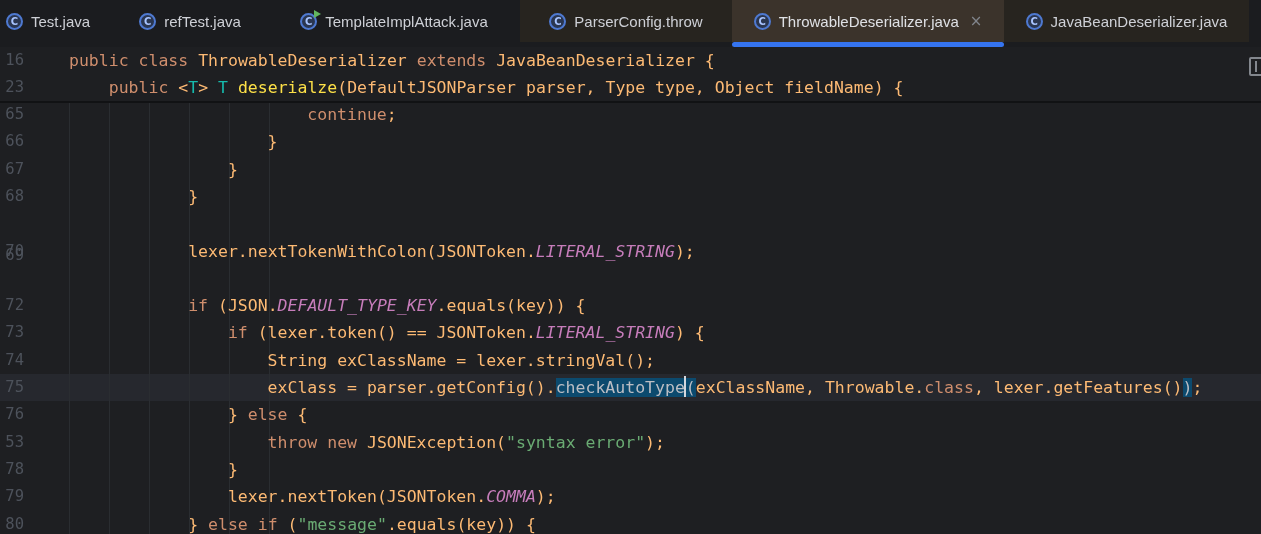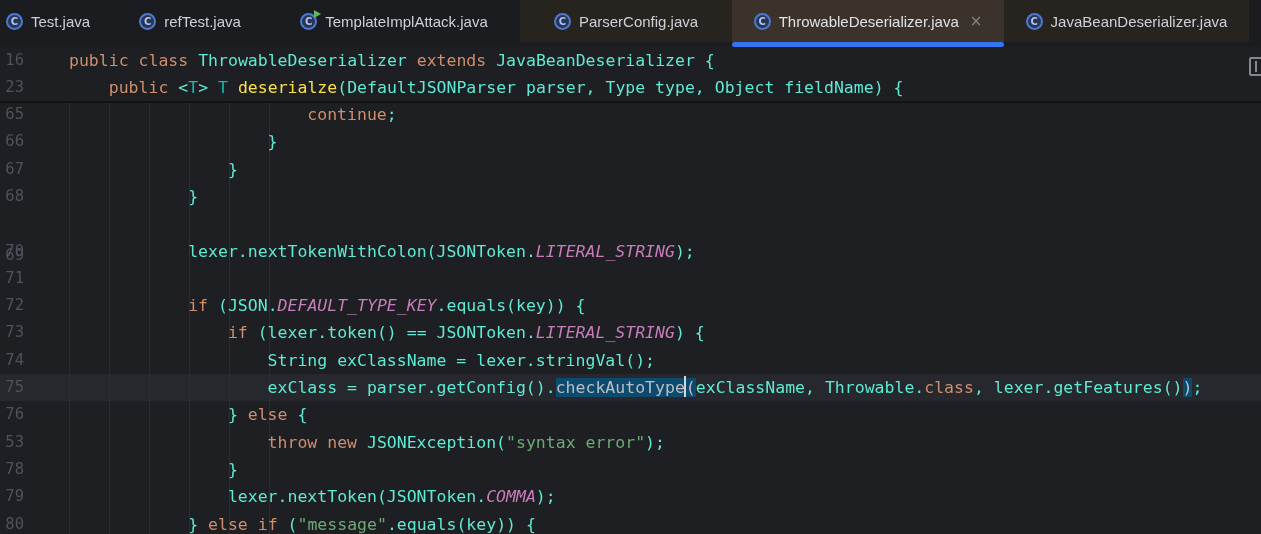--- a/index.html
+++ b/index.html
@@ -28,21 +28,21 @@
   .crow{position:absolute;left:0;right:0;height:27.3px;}
   .crow.current{background:#26282E;}
   .num{position:absolute;left:0;width:24px;text-align:right;font:15.5px "DejaVu Sans Mono",monospace;
        color:#4D525B;line-height:27.3px;z-index:2;}
   .lntext{position:absolute;left:69px;top:0;white-space:pre;
        font:16.5px/27.3px "DejaVu Sans Mono",monospace;color:#BCBEC4;z-index:2;}
   .srow .lntext{line-height:27px;}
   .srow .num{line-height:27px;}
   .guide{position:absolute;top:0;bottom:0;width:1px;background:#2A2D31;z-index:1;}
   
-  .tok-d{color:#5eead4;}
+  .tok-d{color:#fdba74;}
   .tok-k{color:#CF8E6D;}
   .tok-s{color:#6AAB73;}
   .tok-c{color:#C77DBB;font-style:italic;}
   .tok-m{color:#fde047;}
   .tok-t{color:#16BAAC;}
   .tok-hl{background:#0c4a6e;color:#BCBEC4;}
   .caret{display:inline-block;width:0;height:21px;border-left:2px solid #D4D7DD;
        vertical-align:-4px;margin-left:-1px;}
   
   .edgeglyph{position:absolute;top:57px;right:-6px;width:14px;height:15px;border:2px solid #83878E;
@@ -61,21 +61,21 @@
       <div class="tab " style="width: 156px;">
         <span class="cicon">C</span>
         <span>refTest.java</span>
       </div>
       <div class="tab " style="width: 252px;">
         <span class="cicon">C<span class="runov"></span></span>
         <span>TemplateImplAttack.java</span>
       </div>
       <div class="tab library" style="width: 212px;">
         <span class="cicon">C</span>
-        <span>ParserConfig.java</span>
+        <span>ParserConfig.throw</span>
       </div>
       <div class="tab active" style="width: 272px;">
         <span class="cicon">C</span>
         <span>ThrowableDeserializer.java</span>
         <span class="closex">×</span>
       </div>
       <div class="tab library" style="width: 245px;">
         <span class="cicon">C</span>
         <span>JavaBeanDeserializer.java</span>
       </div>
@@ -107,24 +107,20 @@
         <span class="num">68</span>
         <span class="lntext"><span style="display: inline-block; width: 119.16px;"></span><span class="tok-d">}</span></span>
       </div>
       <div class="crow" style="top: 109.2px; height: 27.3px; margin-top: 32px;">
         <span class="num">69</span>
         <span class="lntext"></span>
       </div>
       <div class="crow" style="top: 136.5px; height: 27.3px;">
         <span class="num">70</span>
         <span class="lntext"><span style="display: inline-block; width: 119.16px;"></span><span class="tok-d">lexer.nextTokenWithColon(JSONToken.</span><span class="tok-c">LITERAL_STRING</span><span class="tok-d">);</span></span>
-      </div>
-      <div class="crow" style="top: 163.8px; height: 27.3px;">
-        <span class="num">71</span>
-        <span class="lntext"></span>
       </div>
       <div class="crow" style="top: 191.1px; height: 27.3px;">
         <span class="num">72</span>
         <span class="lntext"><span style="display: inline-block; width: 119.16px;"></span><span class="tok-k">if</span><span class="tok-d"> (JSON.</span><span class="tok-c">DEFAULT_TYPE_KEY</span><span class="tok-d">.equals(key)) {</span></span>
       </div>
       <div class="crow" style="top: 218.4px; height: 27.3px;">
         <span class="num">73</span>
         <span class="lntext"><span style="display: inline-block; width: 158.88px;"></span><span class="tok-k">if</span><span class="tok-d"> (lexer.token() == JSONToken.</span><span class="tok-c">LITERAL_STRING</span><span class="tok-d">) {</span></span>
       </div>
       <div class="crow" style="top: 245.7px; height: 27.3px;">

